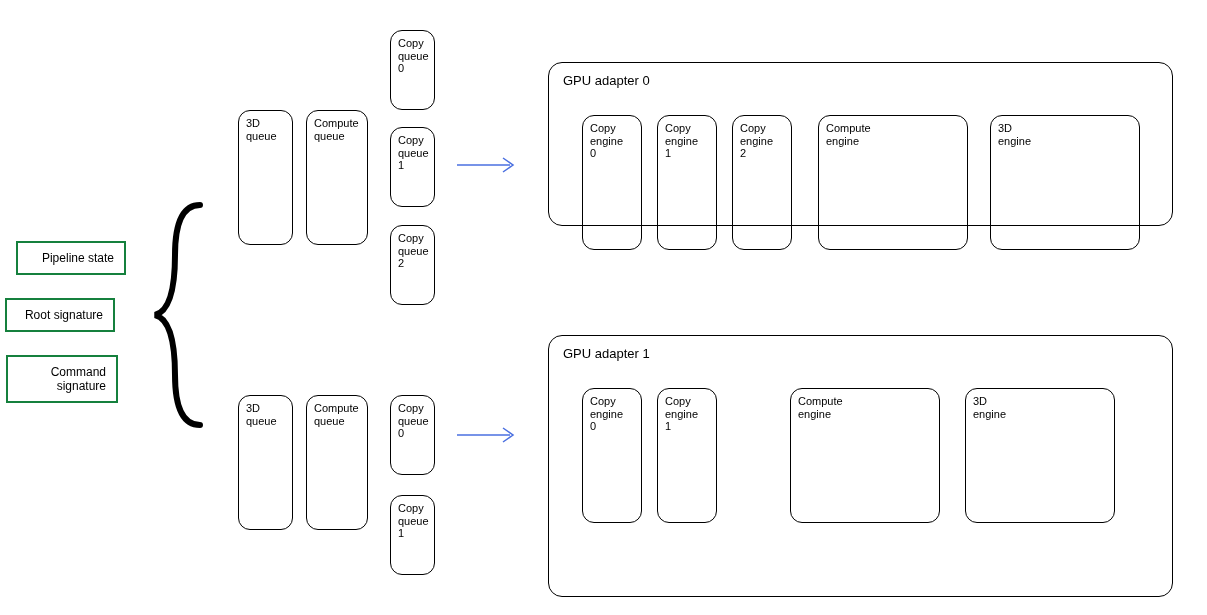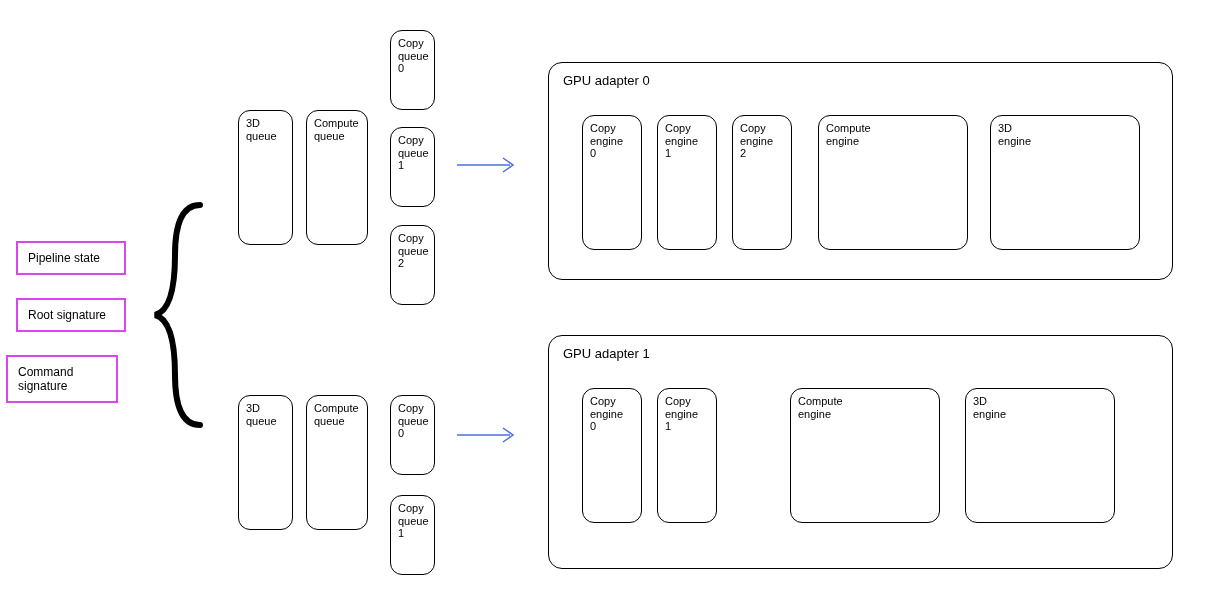--- a/index.html
+++ b/index.html
@@ -1,27 +1,27 @@
 <!DOCTYPE html>
 <html><head>
 <meta charset="utf-8">
 <style>
   html,body{margin:0;padding:0;width:1207px;height:615px;background:#fff;font-family:"Segoe UI",Arial,sans-serif;font-size:11px;color:#000}
   .box{position:absolute;border:1.5px solid #000;border-radius:12px;box-sizing:border-box;padding:6px 7px}
   .box span{display:block;line-height:1.15}
-  .obox{position:absolute;border:2px solid #d946ef;box-sizing:border-box;padding:8px 10px;font-size:12px;text-align:left;background:#fff}
+  .obox{position:absolute;border:2px solid #15803d;box-sizing:border-box;padding:8px 10px;font-size:12px;text-align:right;background:#fff}
   .adapter{position:absolute;border:1.5px solid #000;border-radius:14px;box-sizing:border-box;padding:10px 14px}
   .adapter-title{font-size:13px}
   svg{position:absolute;overflow:visible}
 </style>
 </head>
 <body>
 
 <div class="obox" style="left:16px;top:241px;width:110px"><span>Pipeline state</span></div>
-<div class="obox" style="left:16px;top:298px;width:110px"><span>Root signature</span></div>
+<div class="obox" style="left:5px;top:298px;width:110px"><span>Root signature</span></div>
 <div class="obox" style="left:6px;top:355px;width:112px"><span>Command signature</span></div>
 
 <svg style="left:150px;top:200px" width="60" height="230">
   <path d="M50,5 Q25,5 25,55 Q25,110 5,115 Q25,120 25,175 Q25,225 50,225" fill="none" stroke="#000" stroke-width="6" stroke-linecap="round"></path>
 </svg>
 
 <div class="box" style="left:238px;top:110px;width:55px;height:135px">
     <span>3D<br>queue</span>
   </div>
 <div class="box" style="left:306px;top:110px;width:62px;height:135px">
@@ -35,21 +35,21 @@
   </div>
 <div class="box" style="left:390px;top:225px;width:45px;height:80px">
     <span>Copy<br>queue<br>2</span>
   </div>
 
 <svg style="left:455px;top:155px" width="70" height="20">
   <line x1="2" y1="10" x2="55" y2="10" stroke="#4a6fe0" stroke-width="1.5"></line>
   <polyline points="48,3 58,10 48,17" fill="none" stroke="#4a6fe0" stroke-width="1.5"></polyline>
 </svg>
 
-<div class="adapter" style="left:548px;top:62px;width:625px;height:218px">
+<div class="adapter" style="left:548px;top:62px;width:625px;height:164px">
   <div class="adapter-title">GPU adapter 0</div>
 </div>
 <div class="box" style="left:582px;top:115px;width:60px;height:135px">
     <span>Copy<br>engine<br>0</span>
   </div>
 <div class="box" style="left:657px;top:115px;width:60px;height:135px">
     <span>Copy<br>engine<br>1</span>
   </div>
 <div class="box" style="left:732px;top:115px;width:60px;height:135px">
     <span>Copy<br>engine<br>2</span>
@@ -72,21 +72,21 @@
   </div>
 <div class="box" style="left:390px;top:495px;width:45px;height:80px">
     <span>Copy<br>queue<br>1</span>
   </div>
 
 <svg style="left:455px;top:425px" width="70" height="20">
   <line x1="2" y1="10" x2="55" y2="10" stroke="#4a6fe0" stroke-width="1.5"></line>
   <polyline points="48,3 58,10 48,17" fill="none" stroke="#4a6fe0" stroke-width="1.5"></polyline>
 </svg>
 
-<div class="adapter" style="left:548px;top:335px;width:625px;height:234px">
+<div class="adapter" style="left:548px;top:335px;width:625px;height:262px">
   <div class="adapter-title">GPU adapter 1</div>
 </div>
 <div class="box" style="left:582px;top:388px;width:60px;height:135px">
     <span>Copy<br>engine<br>0</span>
   </div>
 <div class="box" style="left:657px;top:388px;width:60px;height:135px">
     <span>Copy<br>engine<br>1</span>
   </div>
 <div class="box" style="left:790px;top:388px;width:150px;height:135px">
     <span>Compute<br>engine</span>

